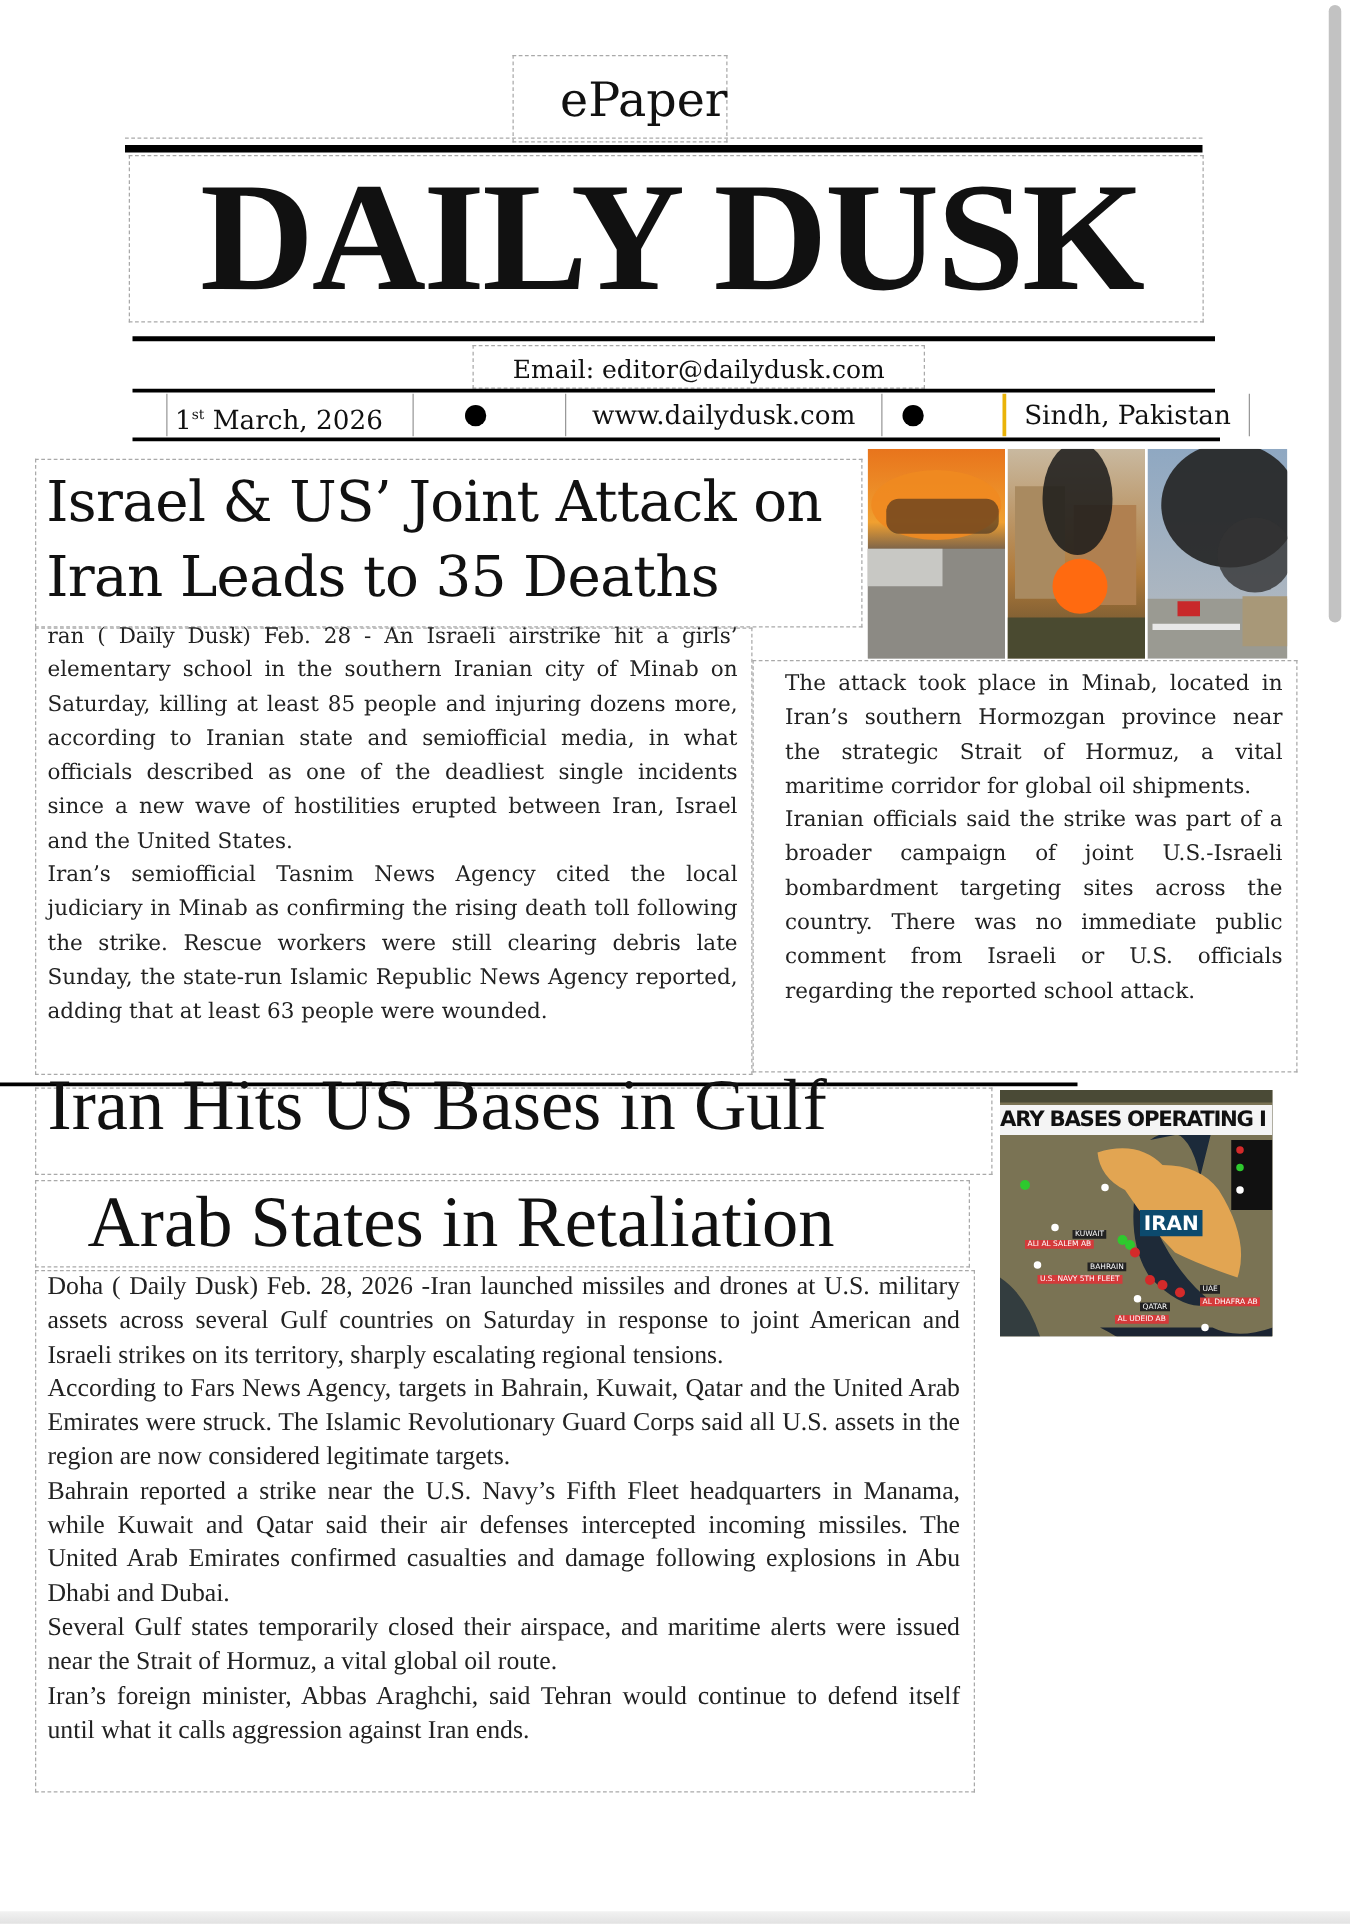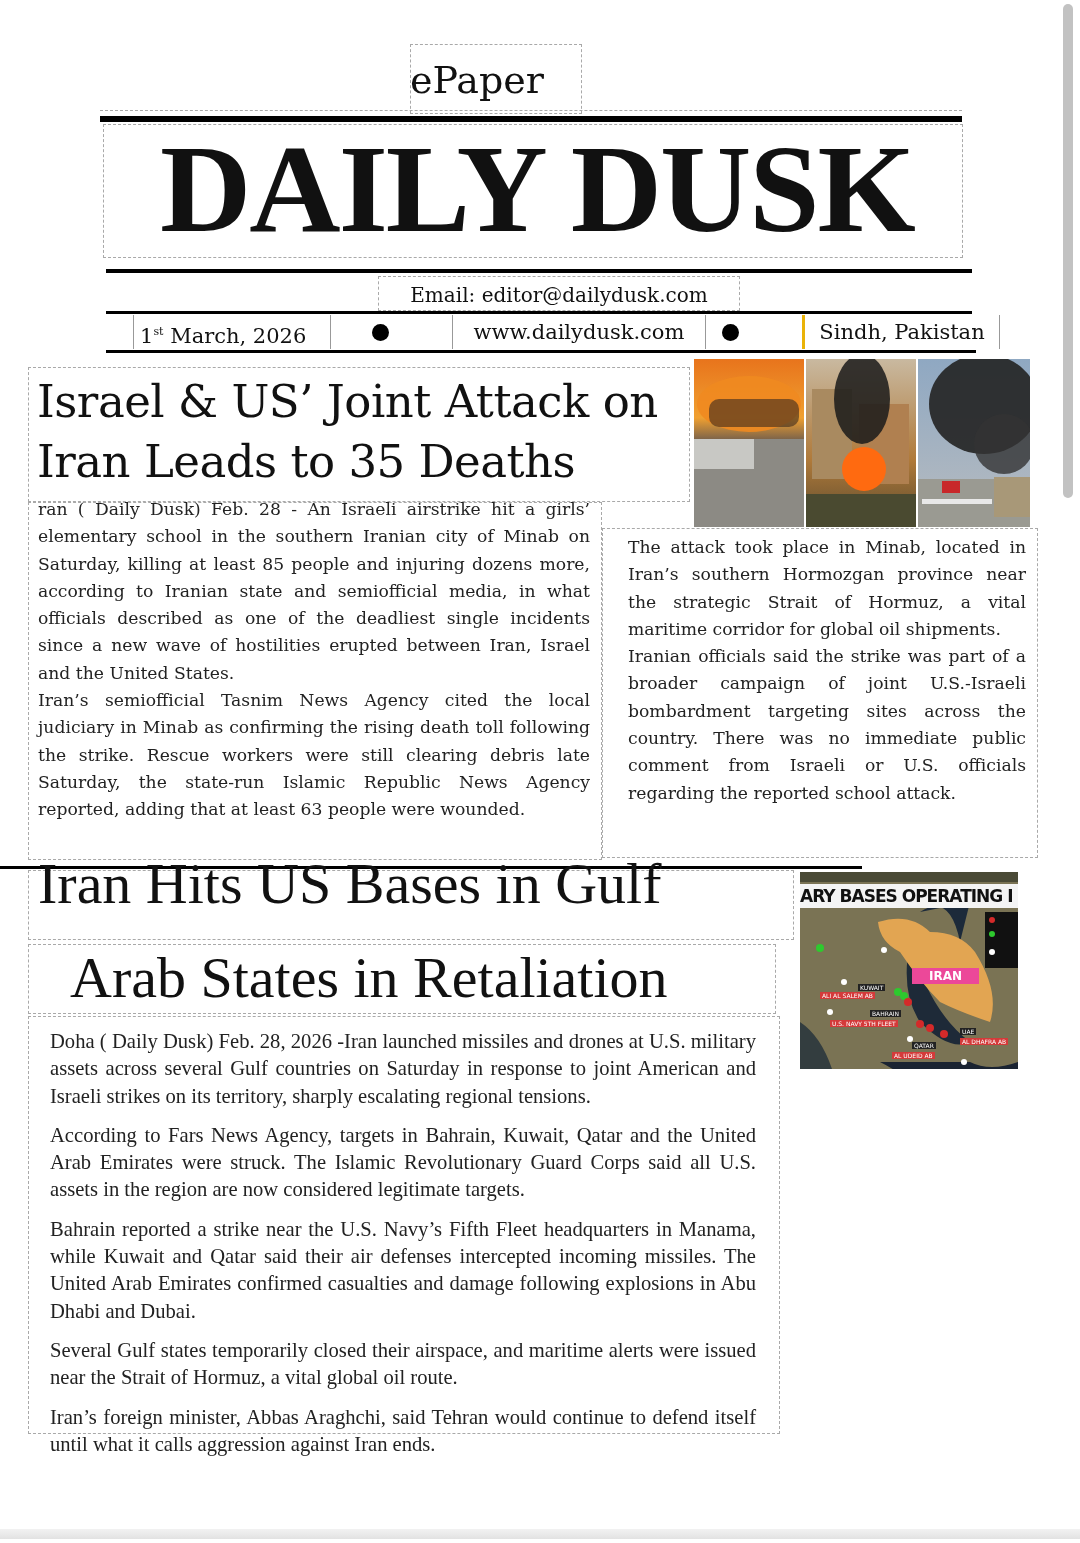--- a/index.html
+++ b/index.html
@@ -7,37 +7,37 @@
     width:1080px; height:1543px; position:relative; overflow:hidden;
     background:#ffffff; color:#111;
     font-family:"DejaVu Serif", serif;
   }
   .dash { border:1px dashed #a9a9a9; position:absolute; box-sizing:border-box; }
   .abs { position:absolute; }
   .rule { position:absolute; background:#000; }
 
   
   .epaper { left:410px; top:44px; width:172px; height:70px;
-    font-family:"DejaVu Serif", serif; font-size:38px; text-align:left; line-height:72px; color:#111; }
+    font-family:"DejaVu Serif", serif; font-size:38px; text-align:right; line-height:72px; color:#111; }
   .title-box { left:103px; top:124px; width:860px; height:134px; }
   .title { left:112px; top:128px; width:850px; text-align:center;
     font-family:"Liberation Serif", serif; font-weight:bold; font-size:124px; line-height:124px;
     letter-spacing:-2px; transform:scaleX(1.02); transform-origin:center; white-space:nowrap; }
   .email { left:378px; top:278px; width:362px; text-align:center;
     font-family:"DejaVu Serif", serif; font-size:20px; line-height:34px; }
   .infobar { position:absolute; top:315px; height:34px; font-size:21px; line-height:34px;
     font-family:"DejaVu Serif", serif;margin-left:20px; }
   .dot { position:absolute; width:17px; height:17px; border-radius:50%; background:#000; top:324px; }
 
   
   .headline { position:absolute; font-family:"DejaVu Serif", serif; color:#111; white-space:nowrap; letter-spacing:-0.5px; }
   .body-text { position:absolute; font-family:"DejaVu Serif", serif; color:#222; font-size:17.2px; line-height:27.3px; text-align:justify; }
   .body-text p { margin:0; }
   .body-text2 { position:absolute; font-family:"Liberation Serif", serif; color:#222; font-size:20.6px; line-height:27.3px; text-align:justify; }
-  .body-text2 p { margin:12px; }
+  .body-text2 p { margin:0; }
 
   
   .photo { position:absolute; overflow:hidden; }
   .scrollbar { position:absolute; left:1063px; top:4px; width:10px; height:494px; background:#c2c2c2; border-radius:5px; }
   .bottom-shade { position:absolute; left:0; top:1529px; width:1080px; height:10px; background:linear-gradient(#f2f2f2,#e2e2e2); }
 </style>
 </head>
 <body>
 
 <div class="dash" style="left:410px;top:44px;width:172px;height:70px;"></div>
@@ -107,21 +107,21 @@
     <rect x="228" y="140" width="70" height="5" fill="#e8e8e8"></rect>
     <rect x="300" y="118" width="36" height="40" fill="#a89878"></rect>
     <rect x="110" y="0" width="2" height="168" fill="#ffffff"></rect>
     <rect x="222" y="0" width="2" height="168" fill="#ffffff"></rect>
   </svg>
 </div>
 
 <div class="dash" style="left:28px;top:502px;width:574px;height:358px;"></div>
 <div class="body-text" style="left:38px;top:496px;width:552px;">
   <p>ran ( Daily Dusk) Feb. 28 - An Israeli airstrike hit a girls’ elementary school in the southern Iranian city of Minab on Saturday, killing at least 85 people and injuring dozens more, according to Iranian state and semiofficial media, in what officials described as one of the deadliest single incidents since a new wave of hostilities erupted between Iran, Israel and the United States.</p>
-  <p>Iran’s semiofficial Tasnim News Agency cited the local judiciary in Minab as confirming the rising death toll following the strike. Rescue workers were still clearing debris late Saturday, the state-run Islamic Republic News Agency reported, adding that at least 63 people were wounded.</p>
+  <p>Iran’s semiofficial Tasnim News Agency cited the local judiciary in Minab as confirming the rising death toll following the strike. Rescue workers were still clearing debris late Sunday, the state-run Islamic Republic News Agency reported, adding that at least 63 people were wounded.</p>
 </div>
 
 <div class="dash" style="left:602px;top:528px;width:436px;height:330px;"></div>
 <div class="body-text" style="left:628px;top:534px;width:398px;">
   <p>The attack took place in Minab, located in Iran’s southern Hormozgan province near the strategic Strait of Hormuz, a vital maritime corridor for global oil shipments.</p>
   <p>Iranian officials said the strike was part of a broader campaign of joint U.S.-Israeli bombardment targeting sites across the country. There was no immediate public comment from Israeli or U.S. officials regarding the reported school attack.</p>
 </div>
 
 <div class="rule" style="left:0;top:866px;width:862px;height:3px;"></div>
 
@@ -160,21 +160,21 @@
     <circle cx="30" cy="140" r="3" fill="#fff"></circle>
     <circle cx="110" cy="167" r="3" fill="#fff"></circle>
     <circle cx="164" cy="190" r="3" fill="#fff"></circle>
     <rect x="185" y="40" width="33" height="56" fill="#111"></rect>
     <circle cx="192" cy="48" r="3" fill="#d42a2a"></circle>
     <circle cx="192" cy="62" r="3" fill="#2ec92e"></circle>
     <circle cx="192" cy="80" r="3" fill="#ffffff"></circle>
     <rect x="0" y="12" width="218" height="24" fill="#f4f4f4"></rect>
   </svg>
   <div class="abs" style="left:0;top:12px;height:24px;width:218px;font-family:'DejaVu Sans',sans-serif;font-weight:bold;font-size:17px;line-height:24px;color:#111;white-space:nowrap;overflow:hidden;letter-spacing:-1px;">ARY BASES OPERATING I</div>
-  <div class="abs" style="left:112px;top:96px;background:#ec4899;color:#fff;font-family:'DejaVu Sans',sans-serif;font-weight:bold;font-size:12px;padding:1px 17px;">IRAN</div>
+  <div class="abs" style="left:112px;top:96px;background:#0c4a6e;color:#fff;font-family:'DejaVu Sans',sans-serif;font-weight:bold;font-size:16px;padding:1px 3px;">IRAN</div>
   <div class="abs" style="left:58px;top:112px;background:#222;color:#fff;font-family:'DejaVu Sans',sans-serif;font-size:6px;padding:0 2px;">KUWAIT</div>
   <div class="abs" style="left:20px;top:120px;background:#d43a3a;color:#fff;font-family:'DejaVu Sans',sans-serif;font-size:6px;padding:0 2px;">ALI AL SALEM AB</div>
   <div class="abs" style="left:70px;top:138px;background:#222;color:#fff;font-family:'DejaVu Sans',sans-serif;font-size:6px;padding:0 2px;">BAHRAIN</div>
   <div class="abs" style="left:30px;top:148px;background:#d43a3a;color:#fff;font-family:'DejaVu Sans',sans-serif;font-size:6px;padding:0 2px;">U.S. NAVY 5TH FLEET</div>
   <div class="abs" style="left:112px;top:170px;background:#222;color:#fff;font-family:'DejaVu Sans',sans-serif;font-size:6px;padding:0 2px;">QATAR</div>
   <div class="abs" style="left:92px;top:180px;background:#d43a3a;color:#fff;font-family:'DejaVu Sans',sans-serif;font-size:6px;padding:0 2px;">AL UDEID AB</div>
   <div class="abs" style="left:160px;top:156px;background:#222;color:#fff;font-family:'DejaVu Sans',sans-serif;font-size:6px;padding:0 2px;">UAE</div>
   <div class="abs" style="left:160px;top:166px;background:#d43a3a;color:#fff;font-family:'DejaVu Sans',sans-serif;font-size:6px;padding:0 2px;">AL DHAFRA AB</div>
 </div>
 

